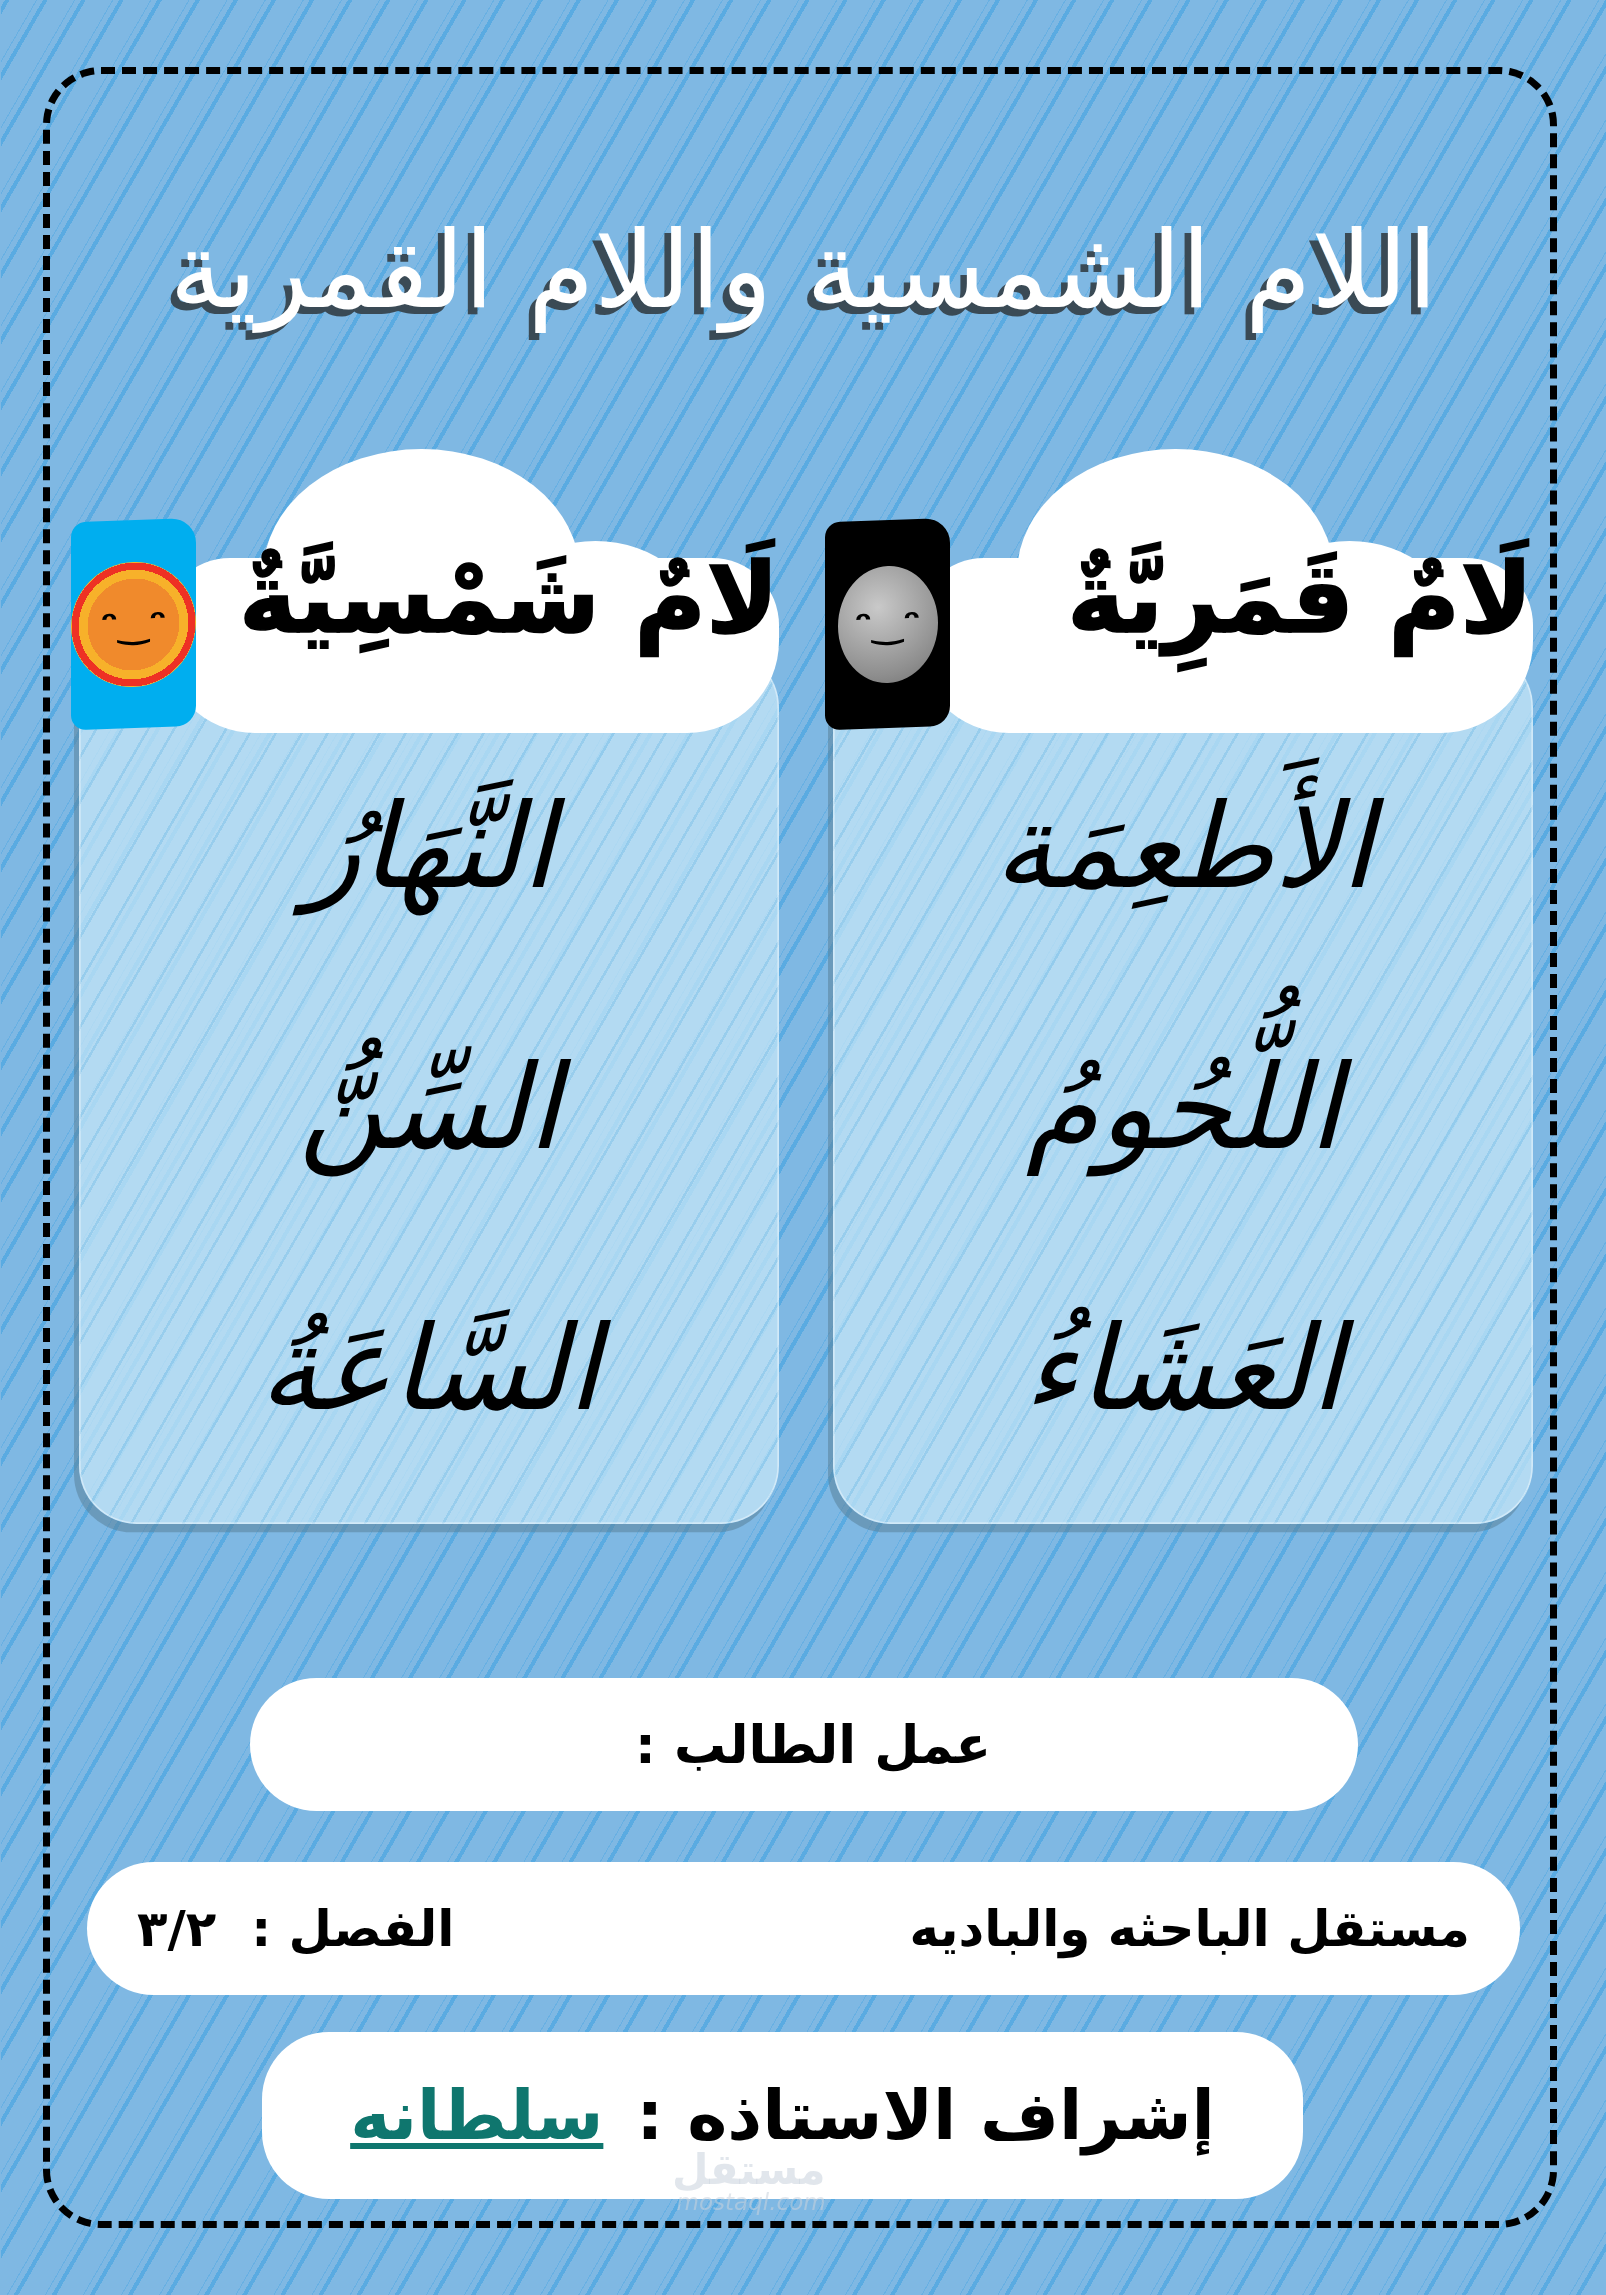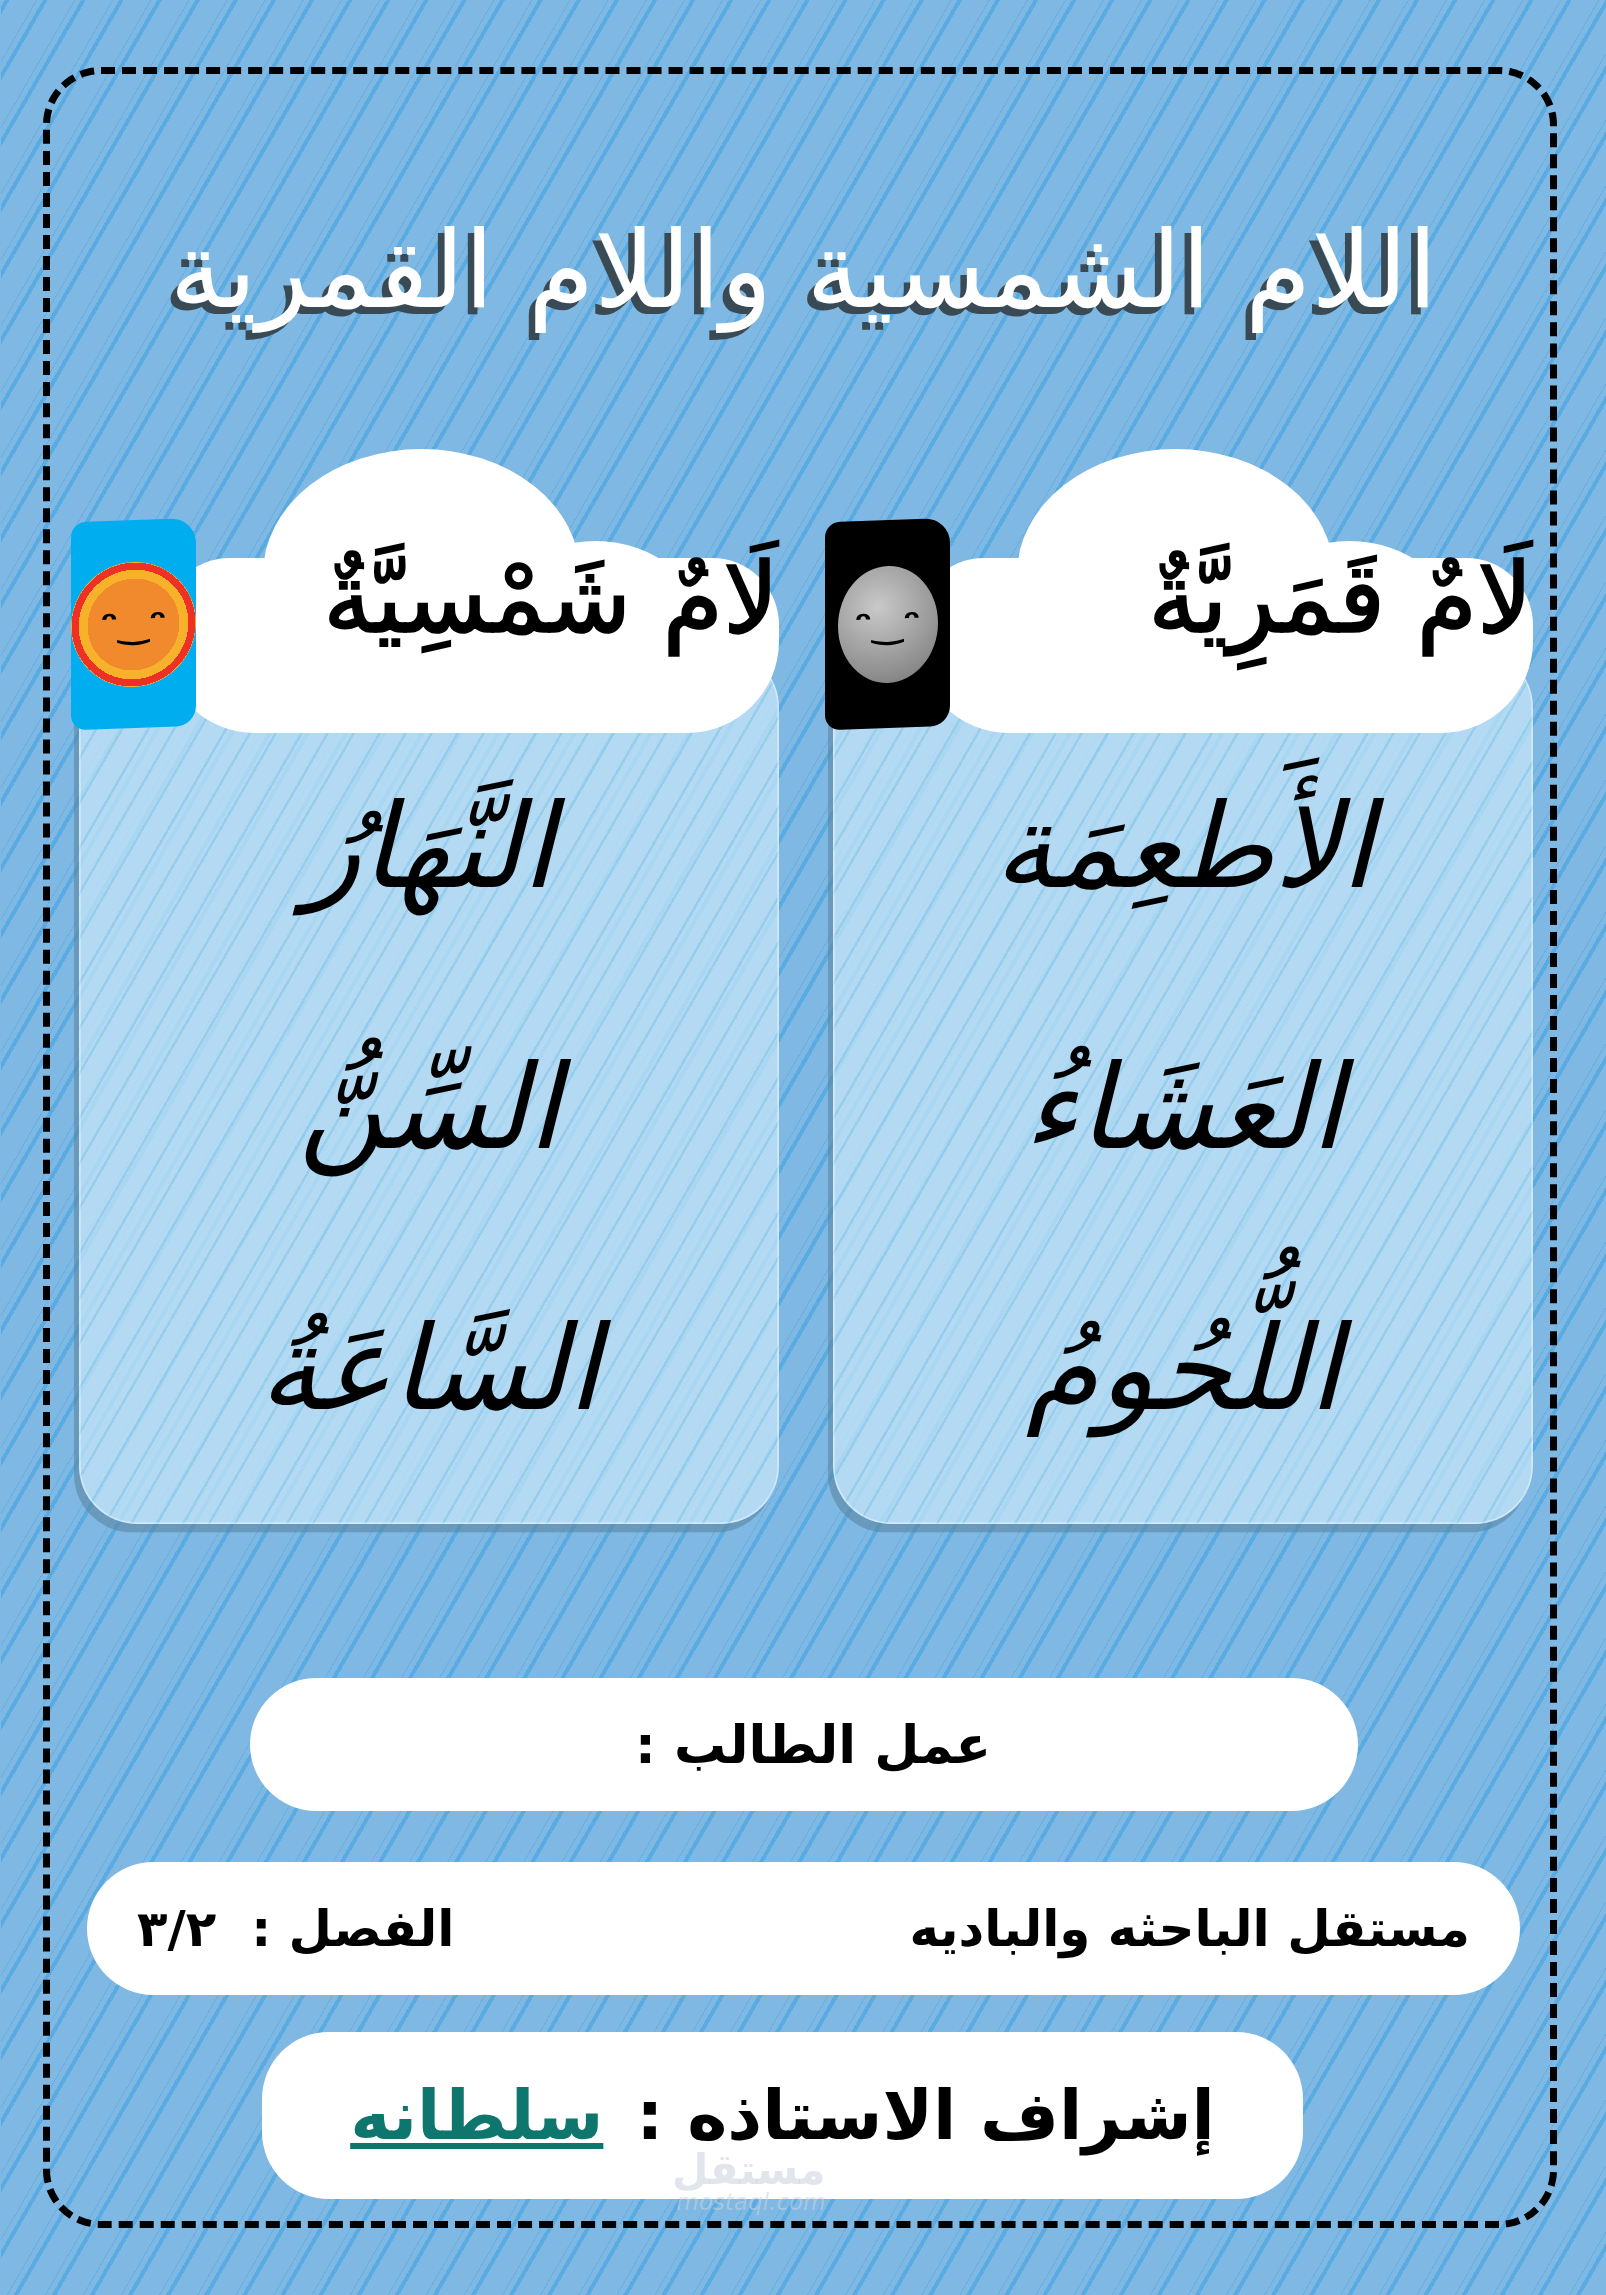--- a/index.html
+++ b/index.html
@@ -54,21 +54,21 @@
       width: 100px; height: 117px; border-radius: 50%;
       background: radial-gradient(circle at 40% 35%, #c9c9c9, #8e8e8e 70%, #6f6f6f);
       position: relative;
     }
     .sun-face {
       width: 125px; height: 125px; border-radius: 50%; position: relative;
       background: radial-gradient(circle, #f08a2c 0 52%, #f7b12a 52% 62%, #ee3124 62% 70%, #f7b12a 70% 100%);
     }
     .face-glyph { position: absolute; left: 0; right: 0; top: 50%; transform: translateY(-50%); text-align:center; font-size: 37px; color: #000; font-weight: bold; }
     .heading {
-      position: absolute; right: 25px; top: 100px; font-size: 98px; font-weight: normal; color: #000;
+      position: absolute; right: 25px; top: 100px; font-size: 98px; font-weight: bold; color: #000;
       -webkit-text-stroke: 1.7px #000;
     }
     .words {
       position: absolute; top: 250px; left: 8.3px; width: 700px; height: 833px;
       display: flex; flex-direction: column; align-items: center; justify-content: space-around;
       font-family: "DejaVu Serif", serif; font-size: 117px; color: #000; padding: 25px 0; box-sizing: border-box; font-style: italic;
     }
     .pill {
       position: absolute; background: #fff; border-radius: 67px;
       display: flex; align-items: center; font-weight: bold; color: #000;
@@ -99,22 +99,22 @@
     <div class="base"></div>
   </div>
   <div class="badge moon">
     <div class="moon-face">
       <span class="face-glyph">ᵔ‿ᵔ</span>
     </div>
   </div>
   <div class="heading">لَامٌ قَمَرِيَّةٌ</div>
   <div class="words">
     <div>الأَطعِمَة</div>
+    <div>اللُّحُومُ</div>
     <div>العَشَاءُ</div>
-    <div>اللُّحُومُ</div>
   </div>
 </div>
 
 <div class="col left">
   <div class="card"></div>
   <div class="cloud">
     <div class="puff" style="left:192px;top:8.3px;width:317px;height:250px;"></div>
     <div class="puff" style="left:416px;top:100px;width:217px;height:183px;"></div>
     <div class="puff" style="left:516px;top:142px;width:167px;height:150px;"></div>
     <div class="base"></div>

